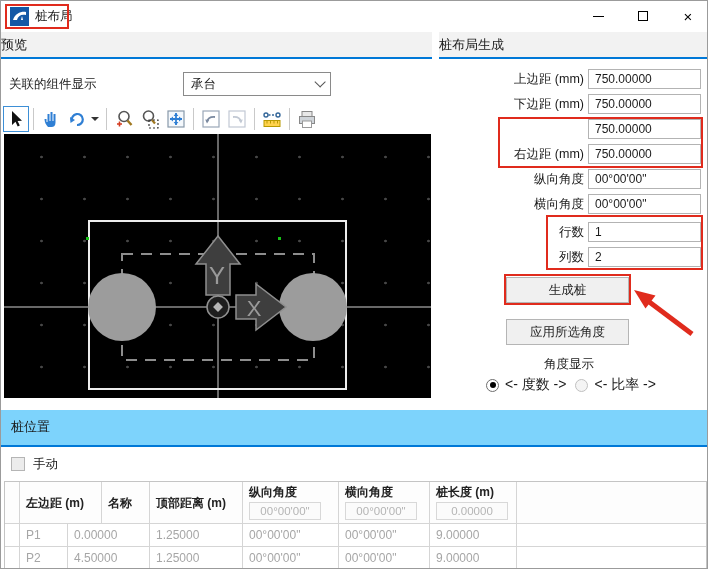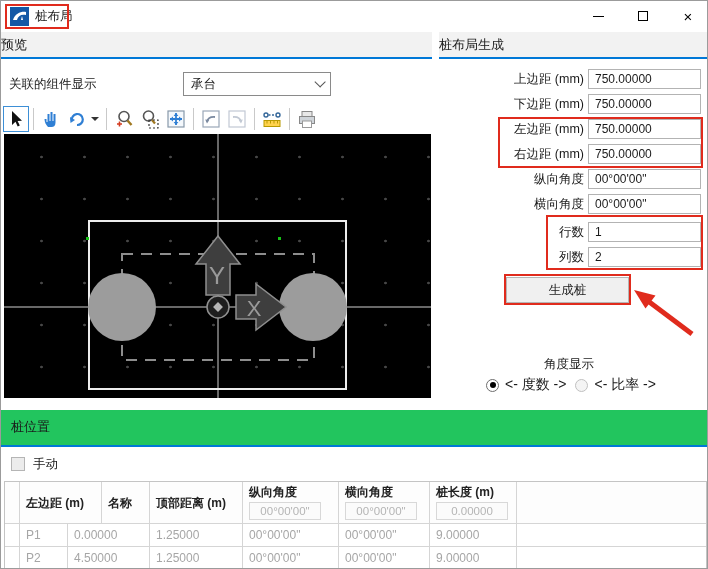--- a/index.html
+++ b/index.html
@@ -58,21 +58,21 @@
   .angle-title { position:absolute; left:437px; top:355px; width:262px; text-align:center;
                  font-size:12.5px; }
   .radio-row { position:absolute; left:485px; top:375px; display:flex; align-items:center; }
   .radio { width:13px; height:13px; border-radius:50%; border:1px solid #6e6e6e; background:#fff;
            display:flex; align-items:center; justify-content:center; }
   .radio.off { border-color:#c0c0c0; background:#f4f4f4; }
   .radio-dot { width:6px; height:6px; border-radius:50%; background:#000; }
   .radio-label { margin:0 9px 0 6px; font-size:14px; white-space:nowrap; }
 
   
-  .sec-hdr { position:absolute; left:0; top:409px; width:708px; height:37px; background:#22c55e;
+  .sec-hdr { position:absolute; left:0; top:409px; width:708px; height:37px; background:#7dd3fc;
              border-bottom:2px solid #0078d7; line-height:34px; padding-left:10px; font-size:13px;
              text-align:left; }
   .chk { position:absolute; left:10px; top:456px; width:14px; height:14px;
          border:1px solid #b5b5b5; background:#ececec; }
   .chk-label { position:absolute; left:32px; top:454px; font-size:12.5px; line-height:18px; }
 
   .ptable { position:absolute; left:3px; top:480px; width:703px; height:89px;
             border:1px solid #c4c4c4; border-bottom:none; background:#fff; }
   .trow { display:flex; width:100%; }
   .trow.head { height:42px; background:#fdfdfd; }
@@ -220,21 +220,20 @@
 
       <circle cx="214" cy="173" r="11" fill="#1e1e1e" stroke="#909090" stroke-width="1.5"></circle>
       <rect x="210.5" y="169.5" width="7" height="7" transform="rotate(45 214 173)" fill="#b5b5b5"></rect>
     </svg>
   </div>
 
   <div class="fld-label" style="top:68px;">上边距 (mm)</div>
   <div class="fld-box" style="top:68px;">750.00000</div>
   <div class="fld-label" style="top:93px;">下边距 (mm)</div>
   <div class="fld-box" style="top:93px;">750.00000</div>
-  <div class="fld-label" style="top:118px;">左边距 (mm)</div>
   <div class="fld-box" style="top:118px;">750.00000</div>
   <div class="fld-label" style="top:143px;">右边距 (mm)</div>
   <div class="fld-box" style="top:143px;">750.00000</div>
   <div class="fld-label" style="top:168px;">纵向角度</div>
   <div class="fld-box" style="top:168px;">00°00'00"</div>
   <div class="fld-label" style="top:193px;">横向角度</div>
   <div class="fld-box" style="top:193px;">00°00'00"</div>
   <div class="fld-label" style="top:221px;text-align:right;">行数</div>
   <div class="fld-box" style="top:221px;">1</div>
   <div class="fld-label" style="top:246px;">列数</div>
@@ -242,20 +241,21 @@
 
   <div class="anno" style="left:497px; top:116px; width:205px; height:51px;"></div>
   <div class="anno" style="left:545px; top:214px; width:157px; height:55px;"></div>
   <div class="anno" style="left:503px; top:273px; width:127px; height:31px;"></div>
   <svg style="position:absolute; left:625px; top:283px; z-index:51; pointer-events:none;" width="78" height="58" viewBox="0 0 78 58">
     <line x1="66" y1="50" x2="22" y2="17" stroke="#e02b1d" stroke-width="5"></line>
     <polygon points="8,6 19.5,24.5 29.5,11.5" fill="#e02b1d"></polygon>
   </svg>
 
   <div class="btn" style="top:276px;">生成桩</div>
+  <div class="btn" style="top:318px;">应用所选角度</div>
 
   <div class="angle-title">角度显示</div>
   <div class="radio-row">
     <div class="radio">
         <div class="radio-dot"></div>
       </div>
     <span class="radio-label">&lt;- 度数 -&gt;</span>
     <div class="radio off"></div>
     <span class="radio-label">&lt;- 比率 -&gt;</span>
   </div>

